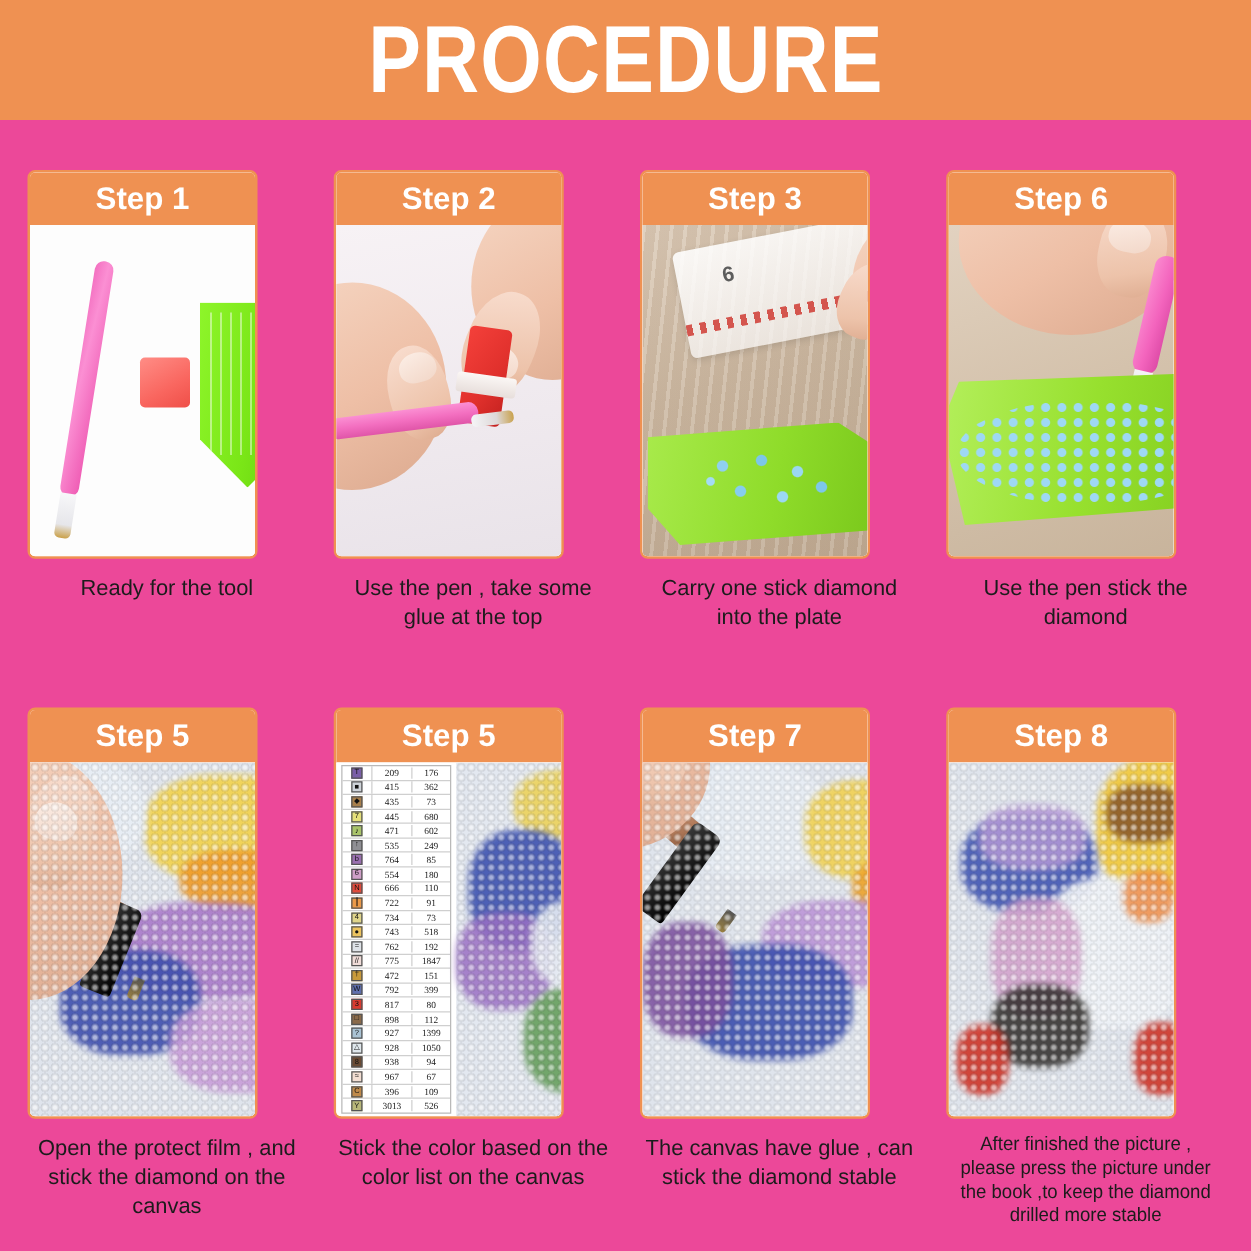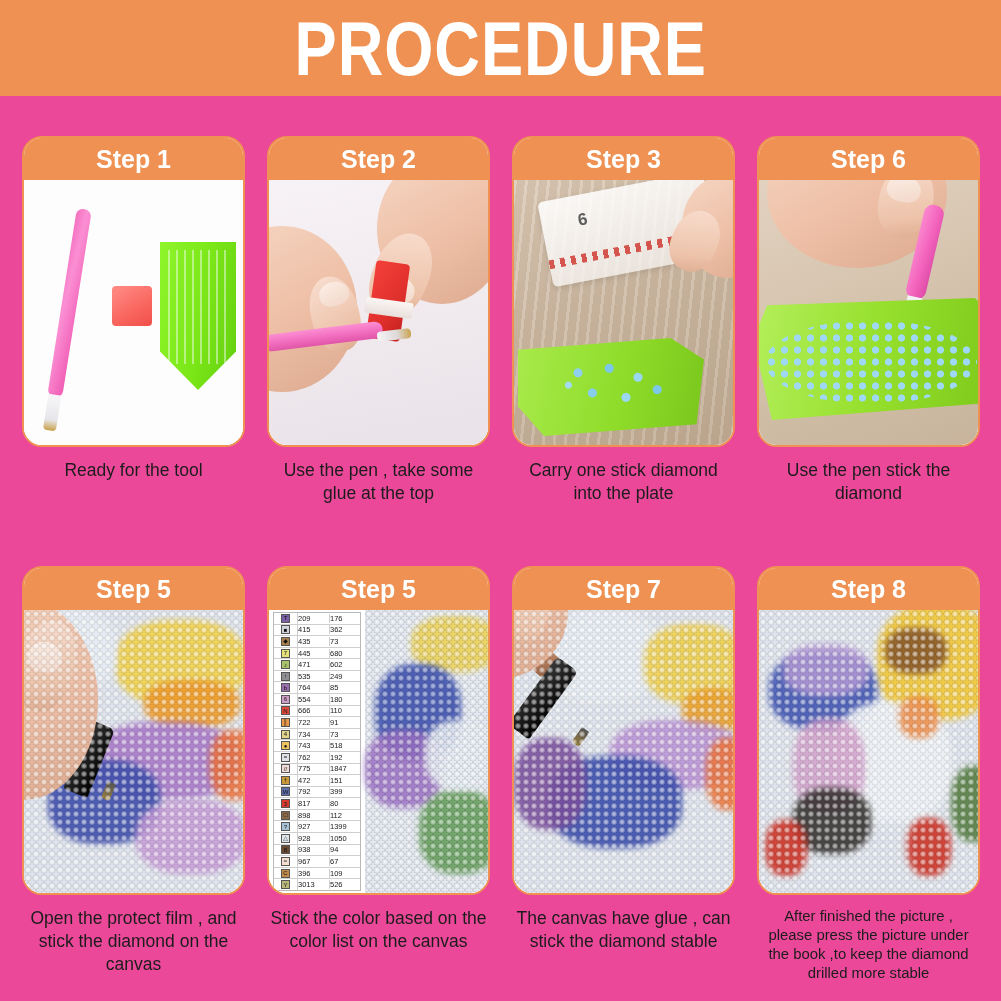--- a/index.html
+++ b/index.html
@@ -60,23 +60,23 @@
     top: 566px;
     width: 957px;
     display: grid;
     grid-template-columns: repeat(4, 223px);
     grid-column-gap: 22px;
   }
 
   .step-cell { width: 223px; }
 
   .card {
-    width: 223px;
+    width: 184px;
     border: 2px solid #ef9152;
-    border-radius: 20px;
+    border-radius: 6px;
     overflow: hidden;
     background: #ffffff;
   }
   .card.tall { }
 
   .card-header {
     height: 42px;
     background: #ef9152;
     display: flex;
     align-items: center;
@@ -304,22 +304,23 @@
     width: 9px; height: 9px;
     border: 1px solid #555;
     font-size: 6px;
     color: #111;
     display: flex; align-items: center; justify-content: center;
     line-height: 1;
     font-family: "Liberation Sans", sans-serif;
   }
   .chart-code, .chart-count {
     font-size: 7.5px;
+    text-align: center;
     color: #1a1a1a;
-    font-family: Liberation Sans, sans-serif;
+    font-family: Liberation Serif, serif;
   }
   .chart-code { border-right: 1px solid #cfcfcf; }
   .s6-mosaic {
     position:absolute;
     left: 96px; top: 0; right: 0; bottom: 0;
     background-color: #e3e8f0;
   }
   .s6-mosaic::after {
     content:"";
     position:absolute; inset:0;

